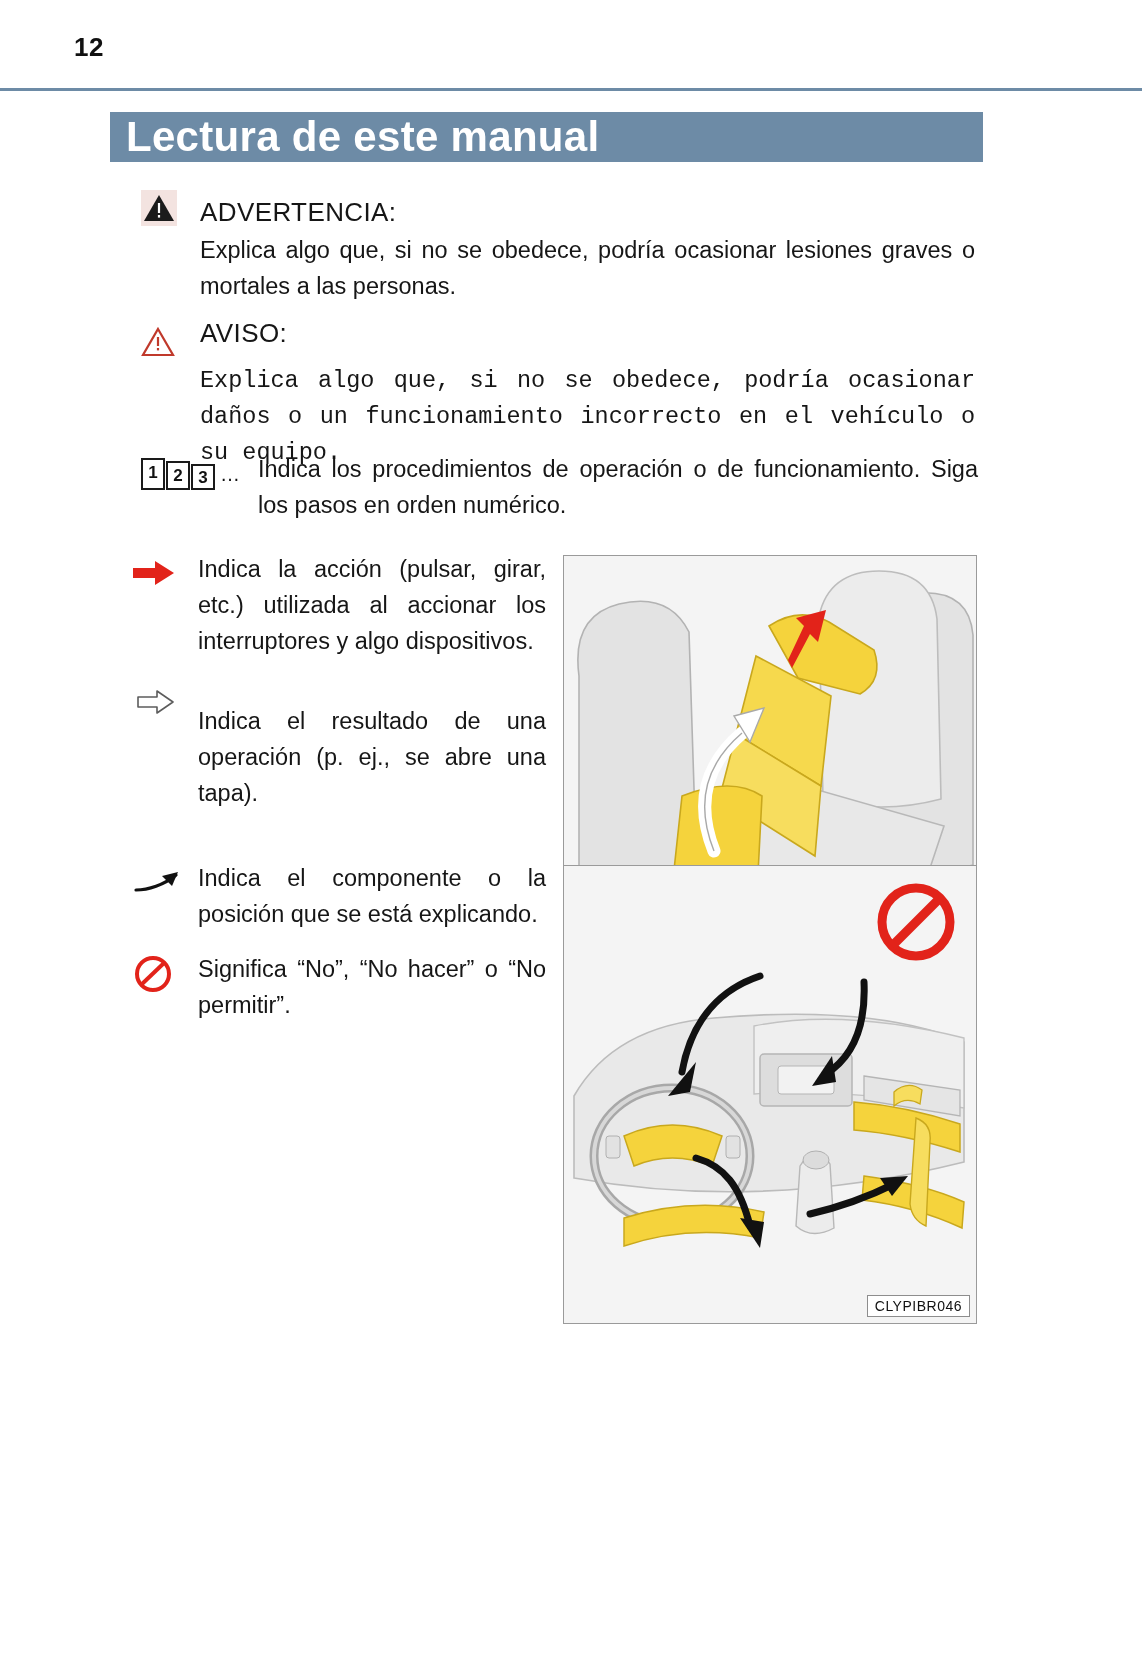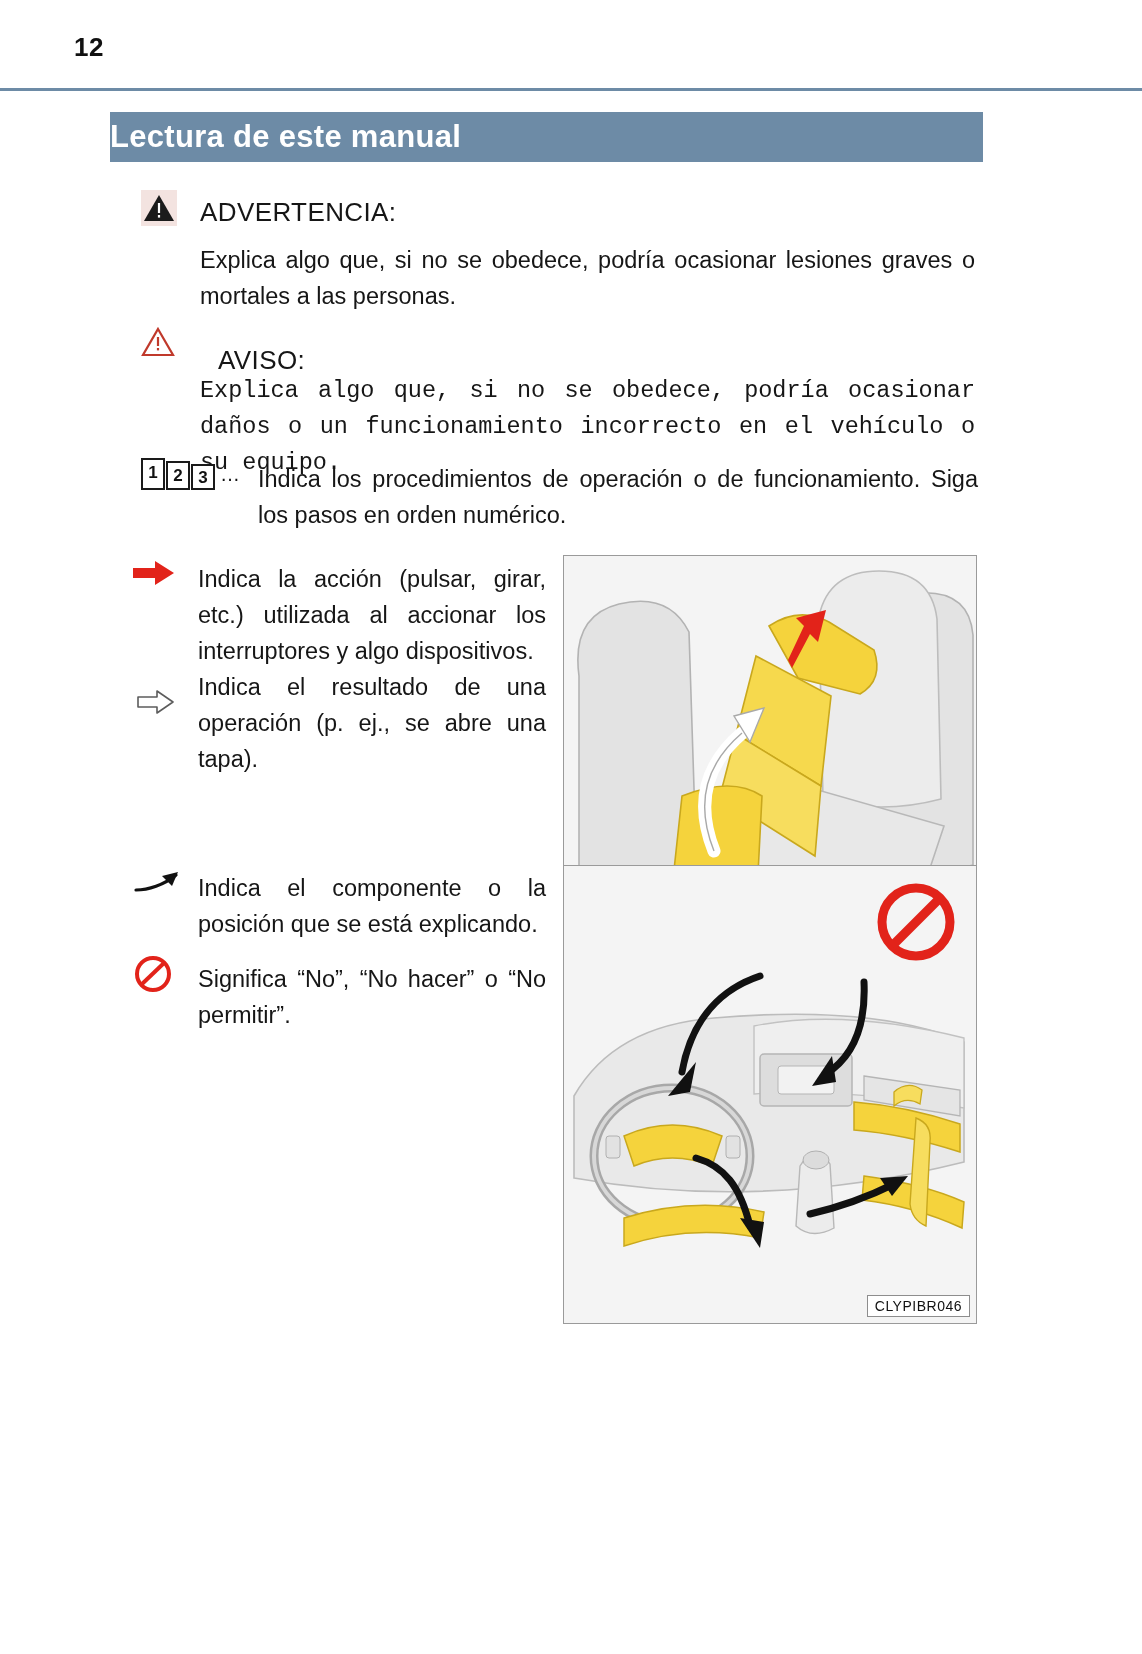--- a/index.html
+++ b/index.html
@@ -41,22 +41,23 @@
     left: 110px;
     top: 112px;
     width: 873px;
     height: 50px;
     background: #6d8ba6;
     display: flex;
     align-items: center;
   }
   .section-bar .title {
     color: #ffffff;
-    font-size: 31px;
+    font-size: 42px;
     font-weight: bold;
+    padding-left: 16px;
     letter-spacing: 0.3px;
   }
 
   
   .content {
     position: absolute;
     left: 0;
     top: 170px;
     width: 1142px;
   }
@@ -73,21 +74,20 @@
   }
 
   .lead-label {
     font-size: 26px;
     letter-spacing: 0.4px;
   }
 
   .just {
     text-align: justify;
     text-justify: inter-word;
-    margin-top: 10px;
   }
 
   
   .warn-icon {
     width: 36px;
     height: 36px;
     background: #f3e3e0;
     position: relative;
   }
   .warn-icon svg { display:block; }
@@ -162,21 +162,21 @@
   <div class="text-cell lead-label" style="left:200px; top:24px; width:780px;">ADVERTENCIA:</div>
   <div class="text-cell just" style="left:200px; top:62px; width:775px;">Explica algo que, si no se obedece, podría ocasionar lesiones graves o mortales a las personas.</div>
 
   <div class="icon-cell" style="left:140px; top:155px;">
     <svg width="36" height="34" viewBox="0 0 36 34">
       <polygon points="18,4 33,30 3,30" fill="none" stroke="#c0392b" stroke-width="2.2"></polygon>
       <rect x="16.9" y="12" width="2.2" height="9" fill="#c0392b"></rect>
       <rect x="16.9" y="23" width="2.2" height="2.4" fill="#c0392b"></rect>
     </svg>
   </div>
-  <div class="text-cell lead-label" style="left:200px; top:172px; width:780px;margin-left:18px;">AVISO:</div>
+  <div class="text-cell lead-label" style="left:200px; top:145px; width:780px;">AVISO:</div>
   <div class="text-cell just" style="left:200px; top:193px; width:775px;font-family:Liberation Mono, monospace;">Explica algo que, si no se obedece, podría ocasionar daños o un funcionamiento incorrecto en el vehículo o su equipo.</div>
 
   <div class="icon-cell" style="left:141px; top:288px;">
     <div class="steps">
       <div class="step-box sb1">1</div>
       <div class="step-box sb2">2</div>
       <div class="step-box sb3">3</div>
       <div class="dots">…</div>
     </div>
   </div>
@@ -187,21 +187,21 @@
       <polygon points="0,8 22,8 22,1 41,13 22,25 22,18 0,18" fill="#e2231a"></polygon>
     </svg>
   </div>
   <div class="text-cell just" style="left:198px; top:381px; width:348px;">Indica la acción (pulsar, girar, etc.) utilizada al accionar los interruptores y algo dispositivos.</div>
 
   <div class="icon-cell" style="left:137px; top:519px;">
     <svg width="38" height="26" viewBox="0 0 38 26">
       <polygon points="1,8 20,8 20,2 36,13 20,24 20,18 1,18" fill="#ffffff" stroke="#5c5c5c" stroke-width="1.6" stroke-linejoin="round"></polygon>
     </svg>
   </div>
-  <div class="text-cell just" style="left:198px; top:489px; width:348px;">Indica el resultado de una operación (p. ej., se abre una tapa).</div>
+  <div class="text-cell just" style="left:198px; top:533px; width:348px;">Indica el resultado de una operación (p. ej., se abre una tapa).</div>
 
   <div class="figure" style="left:563px; top:385px; width:412px; height:452px;">
     <svg width="412" height="452" viewBox="0 0 412 452">
       <rect x="0" y="0" width="412" height="452" fill="#f4f4f4"></rect>
 
       <path d="M15,120 q-8,-60 40,-72 q50,-12 70,28 l8,250 q-60,22 -118,6 z" fill="#e3e3e3" stroke="#b3b3b3" stroke-width="1.6"></path>
       <path d="M300,95 q5,-55 55,-58 q50,-3 54,42 l0,230 q-60,18 -112,2 z" fill="#e3e3e3" stroke="#b3b3b3" stroke-width="1.6"></path>
       <path d="M255,60 q10,-45 60,-45 q52,0 58,48 l4,180 q-60,16 -118,0 z" fill="#ececec" stroke="#bdbdbd" stroke-width="1.6"></path>
 
       <path d="M120,300 l120,-70 l140,40 l-40,120 l-150,30 z" fill="#e8e8e8" stroke="#b8b8b8" stroke-width="1.6"></path>

